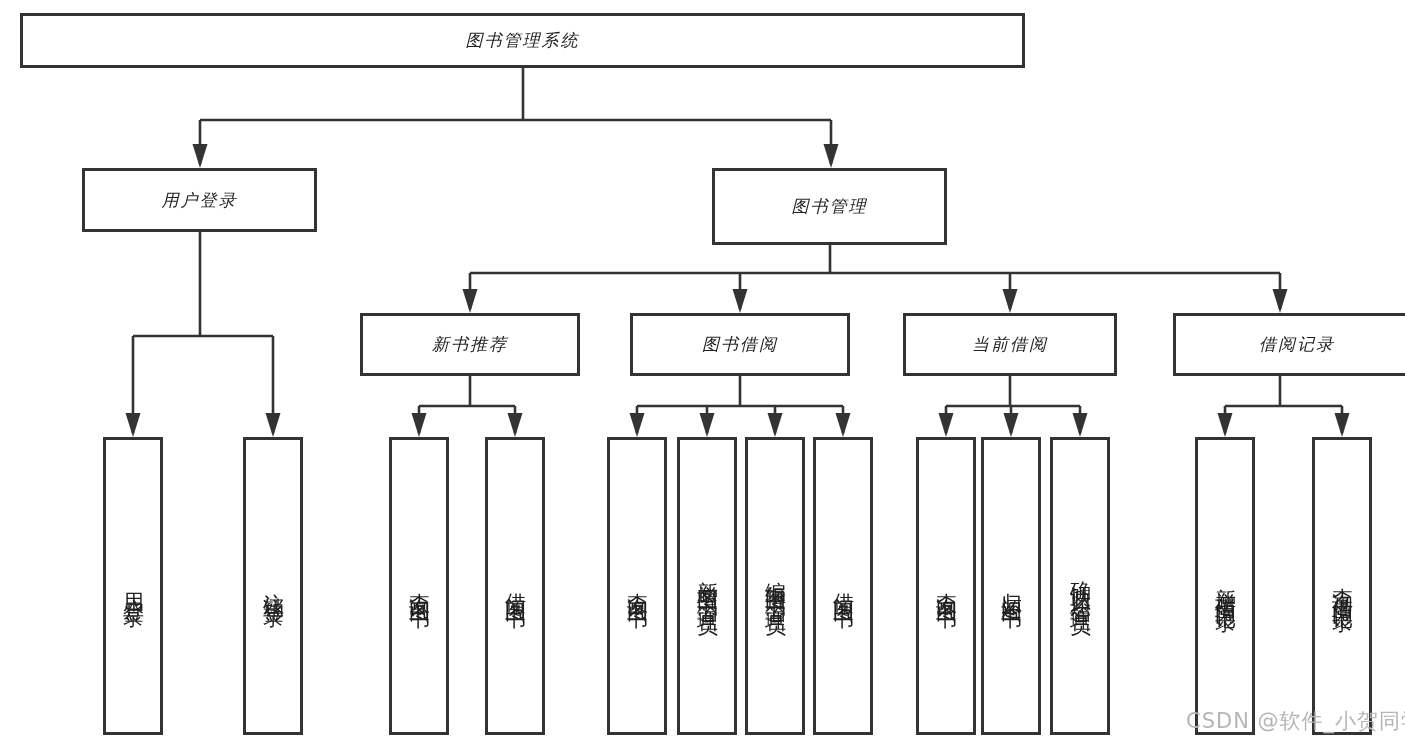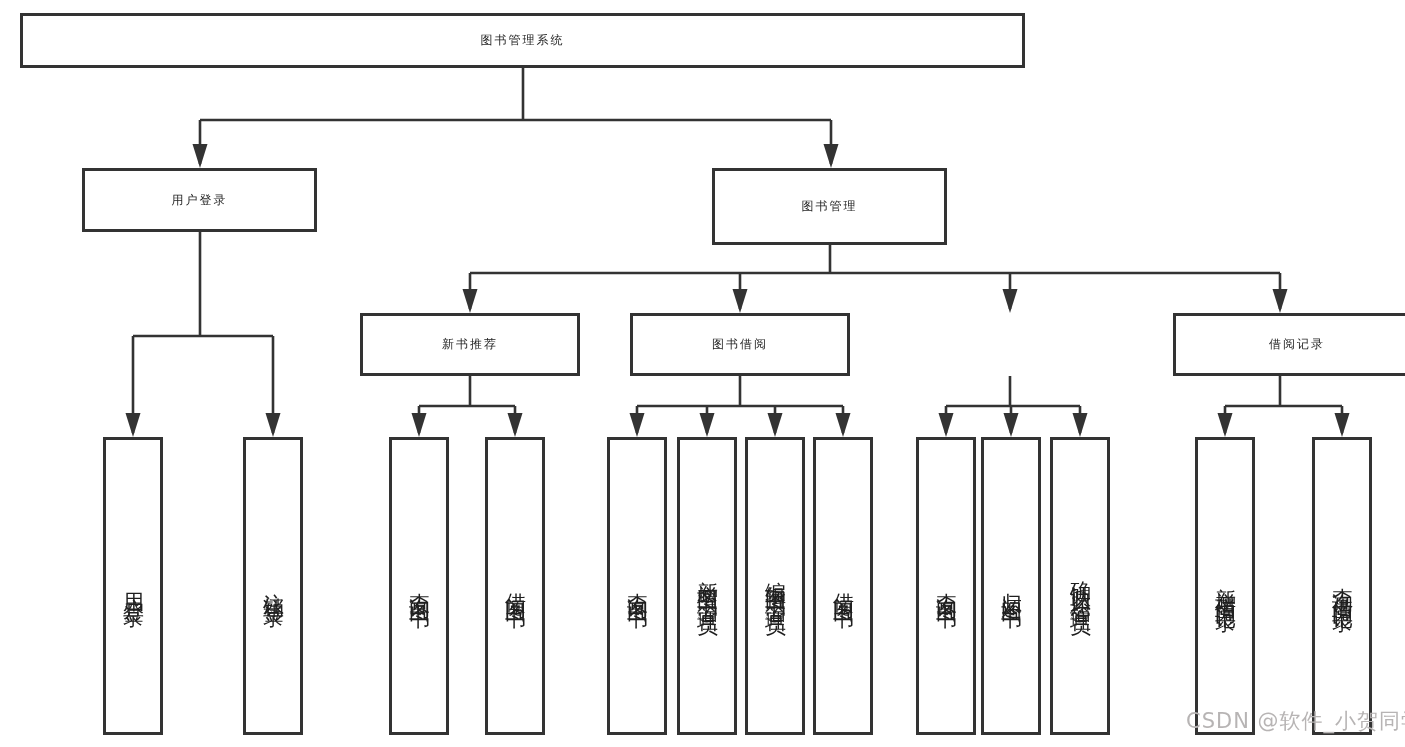--- a/index.html
+++ b/index.html
@@ -14,21 +14,21 @@
   .box{
     position:absolute;
     box-sizing:border-box;
     background:#ffffff;
     border:3px solid #333333;
     display:flex;align-items:center;justify-content:center;
     color:#1f1f1f;
     z-index:1;
     text-align:center;
   }
-  .hbox{font-size:12px;letter-spacing:2px;}
+  .hbox{font-size:17px;letter-spacing:2px;font-style:italic;}
   .vbox{
     writing-mode:vertical-rl;
     text-orientation:mixed;
     font-size:21px;
     letter-spacing:5px;
     line-height:1;
   }
   .root{left:20px;top:13px;width:1005px;height:55px;}
   .n-user-login{left:82px;top:168px;width:235px;height:64px;}
   .n-book-mgmt{left:712px;top:168px;width:235px;height:77px;}
@@ -104,20 +104,23 @@
   <div class="box hbox n-book-mgmt">
     <span>图书管理</span>
   </div>
 
   <div class="box hbox n-recommend">
     <span>新书推荐</span>
   </div>
   <div class="box hbox n-borrowing">
     <span>图书借阅</span>
   </div>
+  <div class="box hbox n-current">
+    <span>当前借阅</span>
+  </div>
   <div class="box hbox n-records">
     <span>借阅记录</span>
   </div>
 
   <div class="box vbox leaf lf1">
     <span>用户登录</span>
   </div>
   <div class="box vbox leaf lf2">
     <span>注销登录</span>
   </div>

